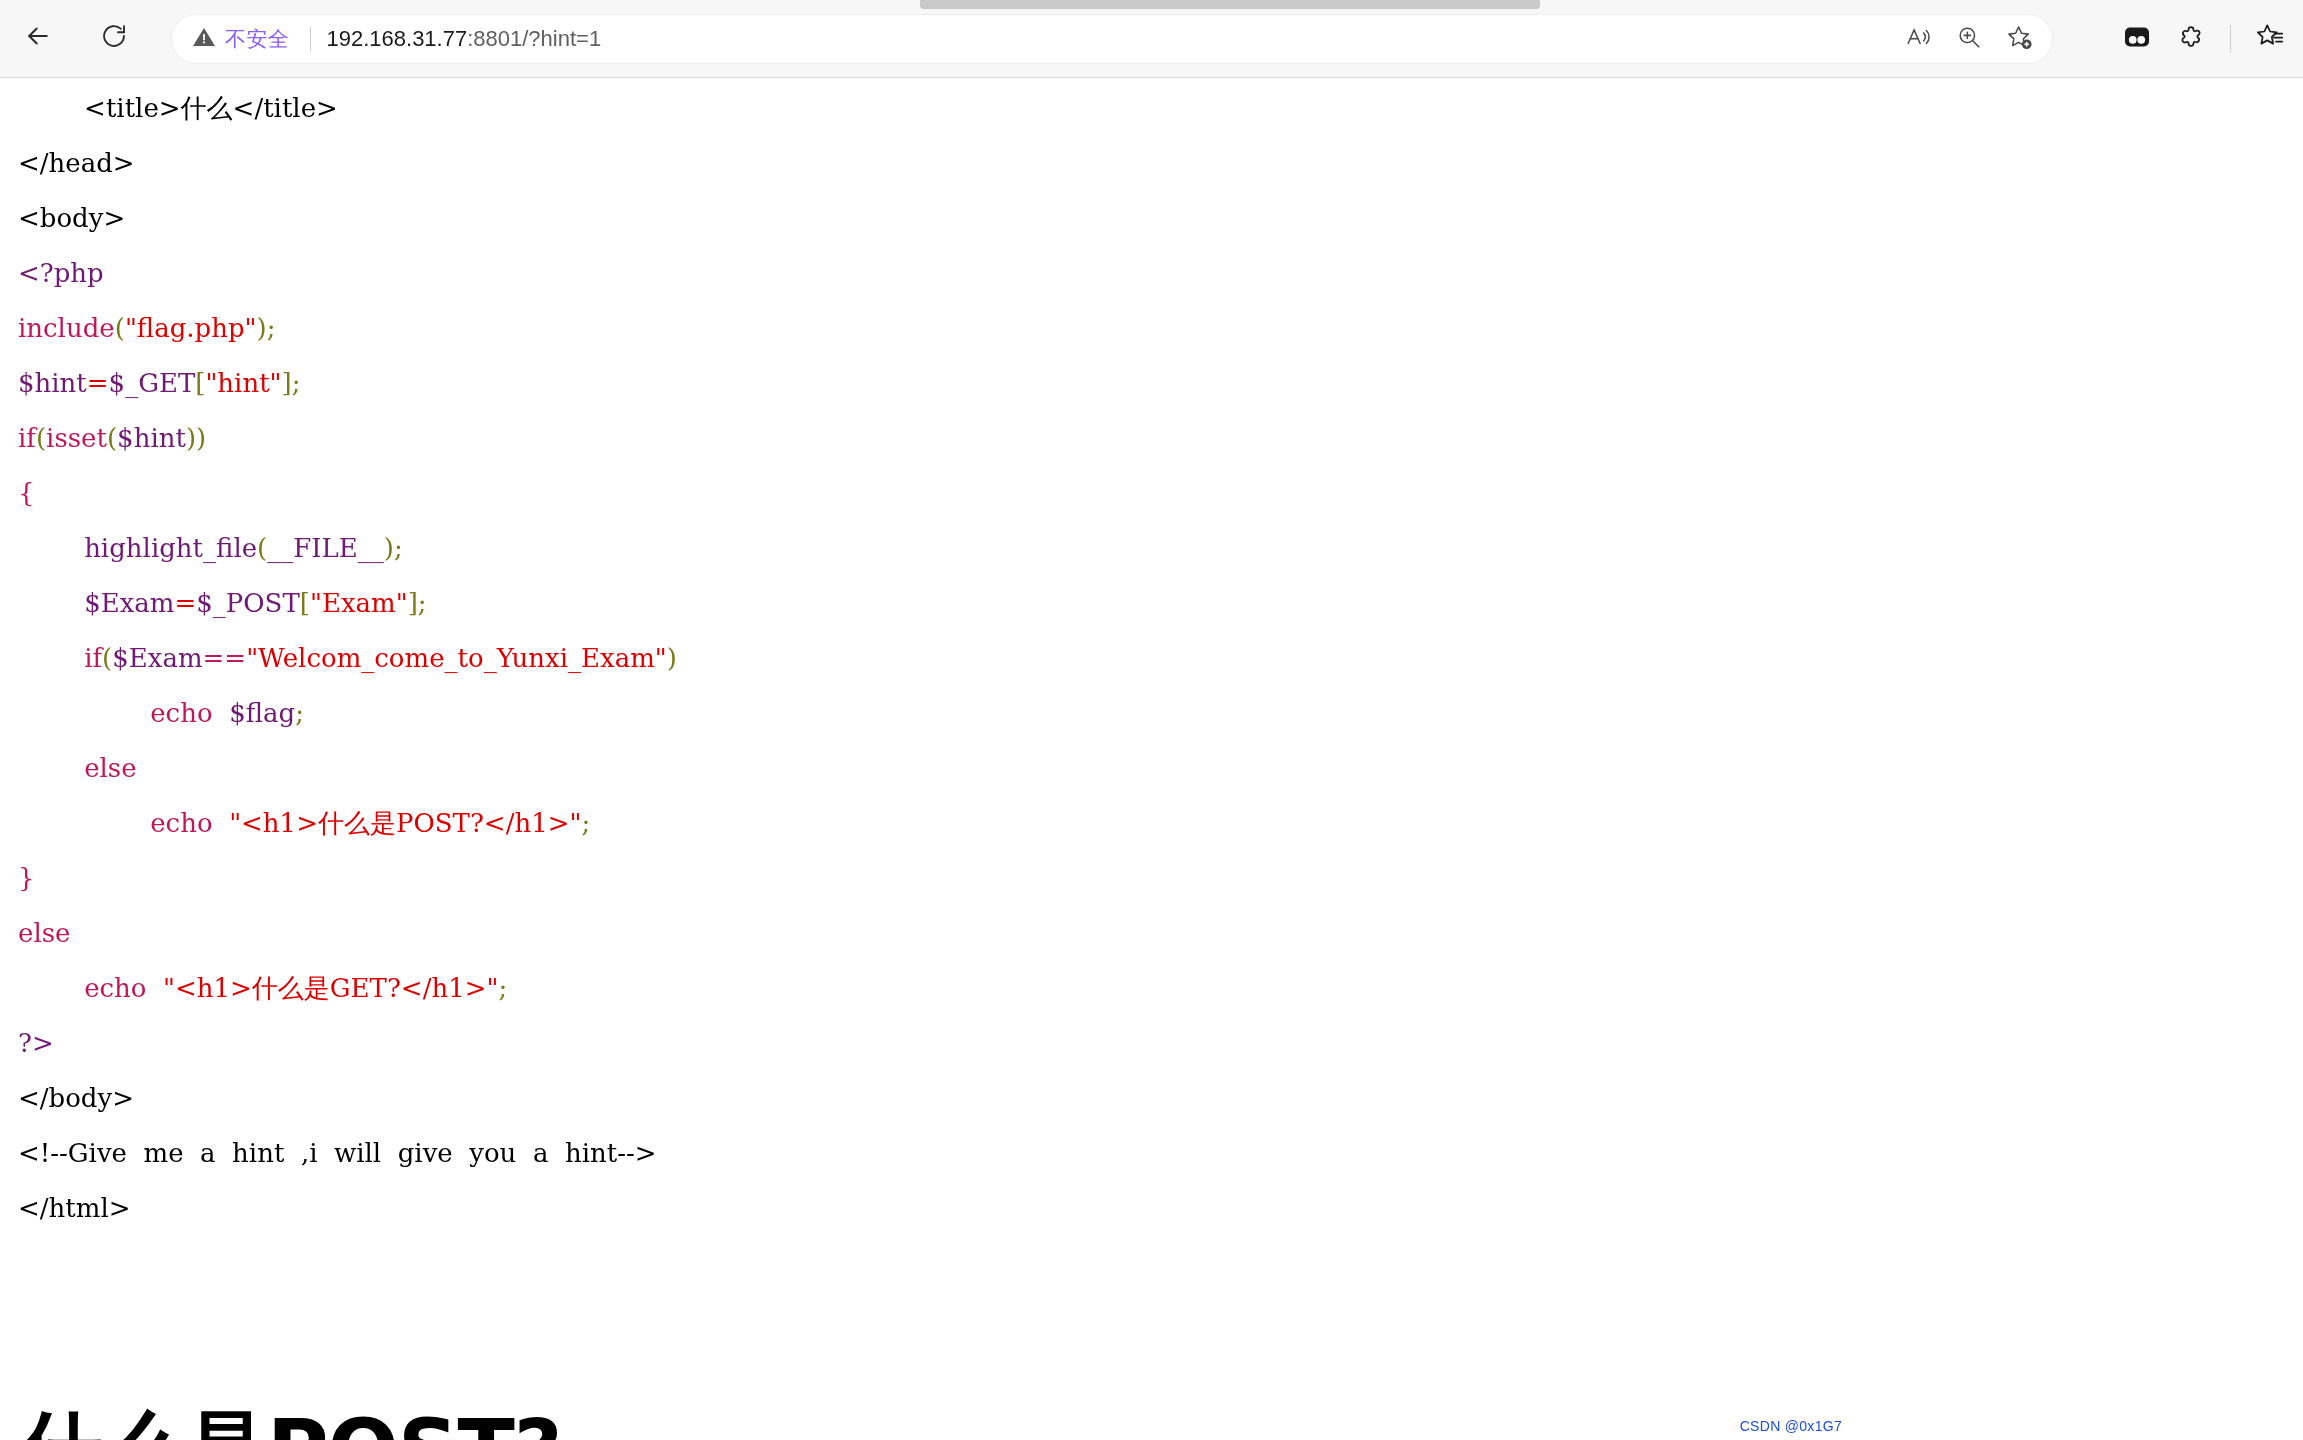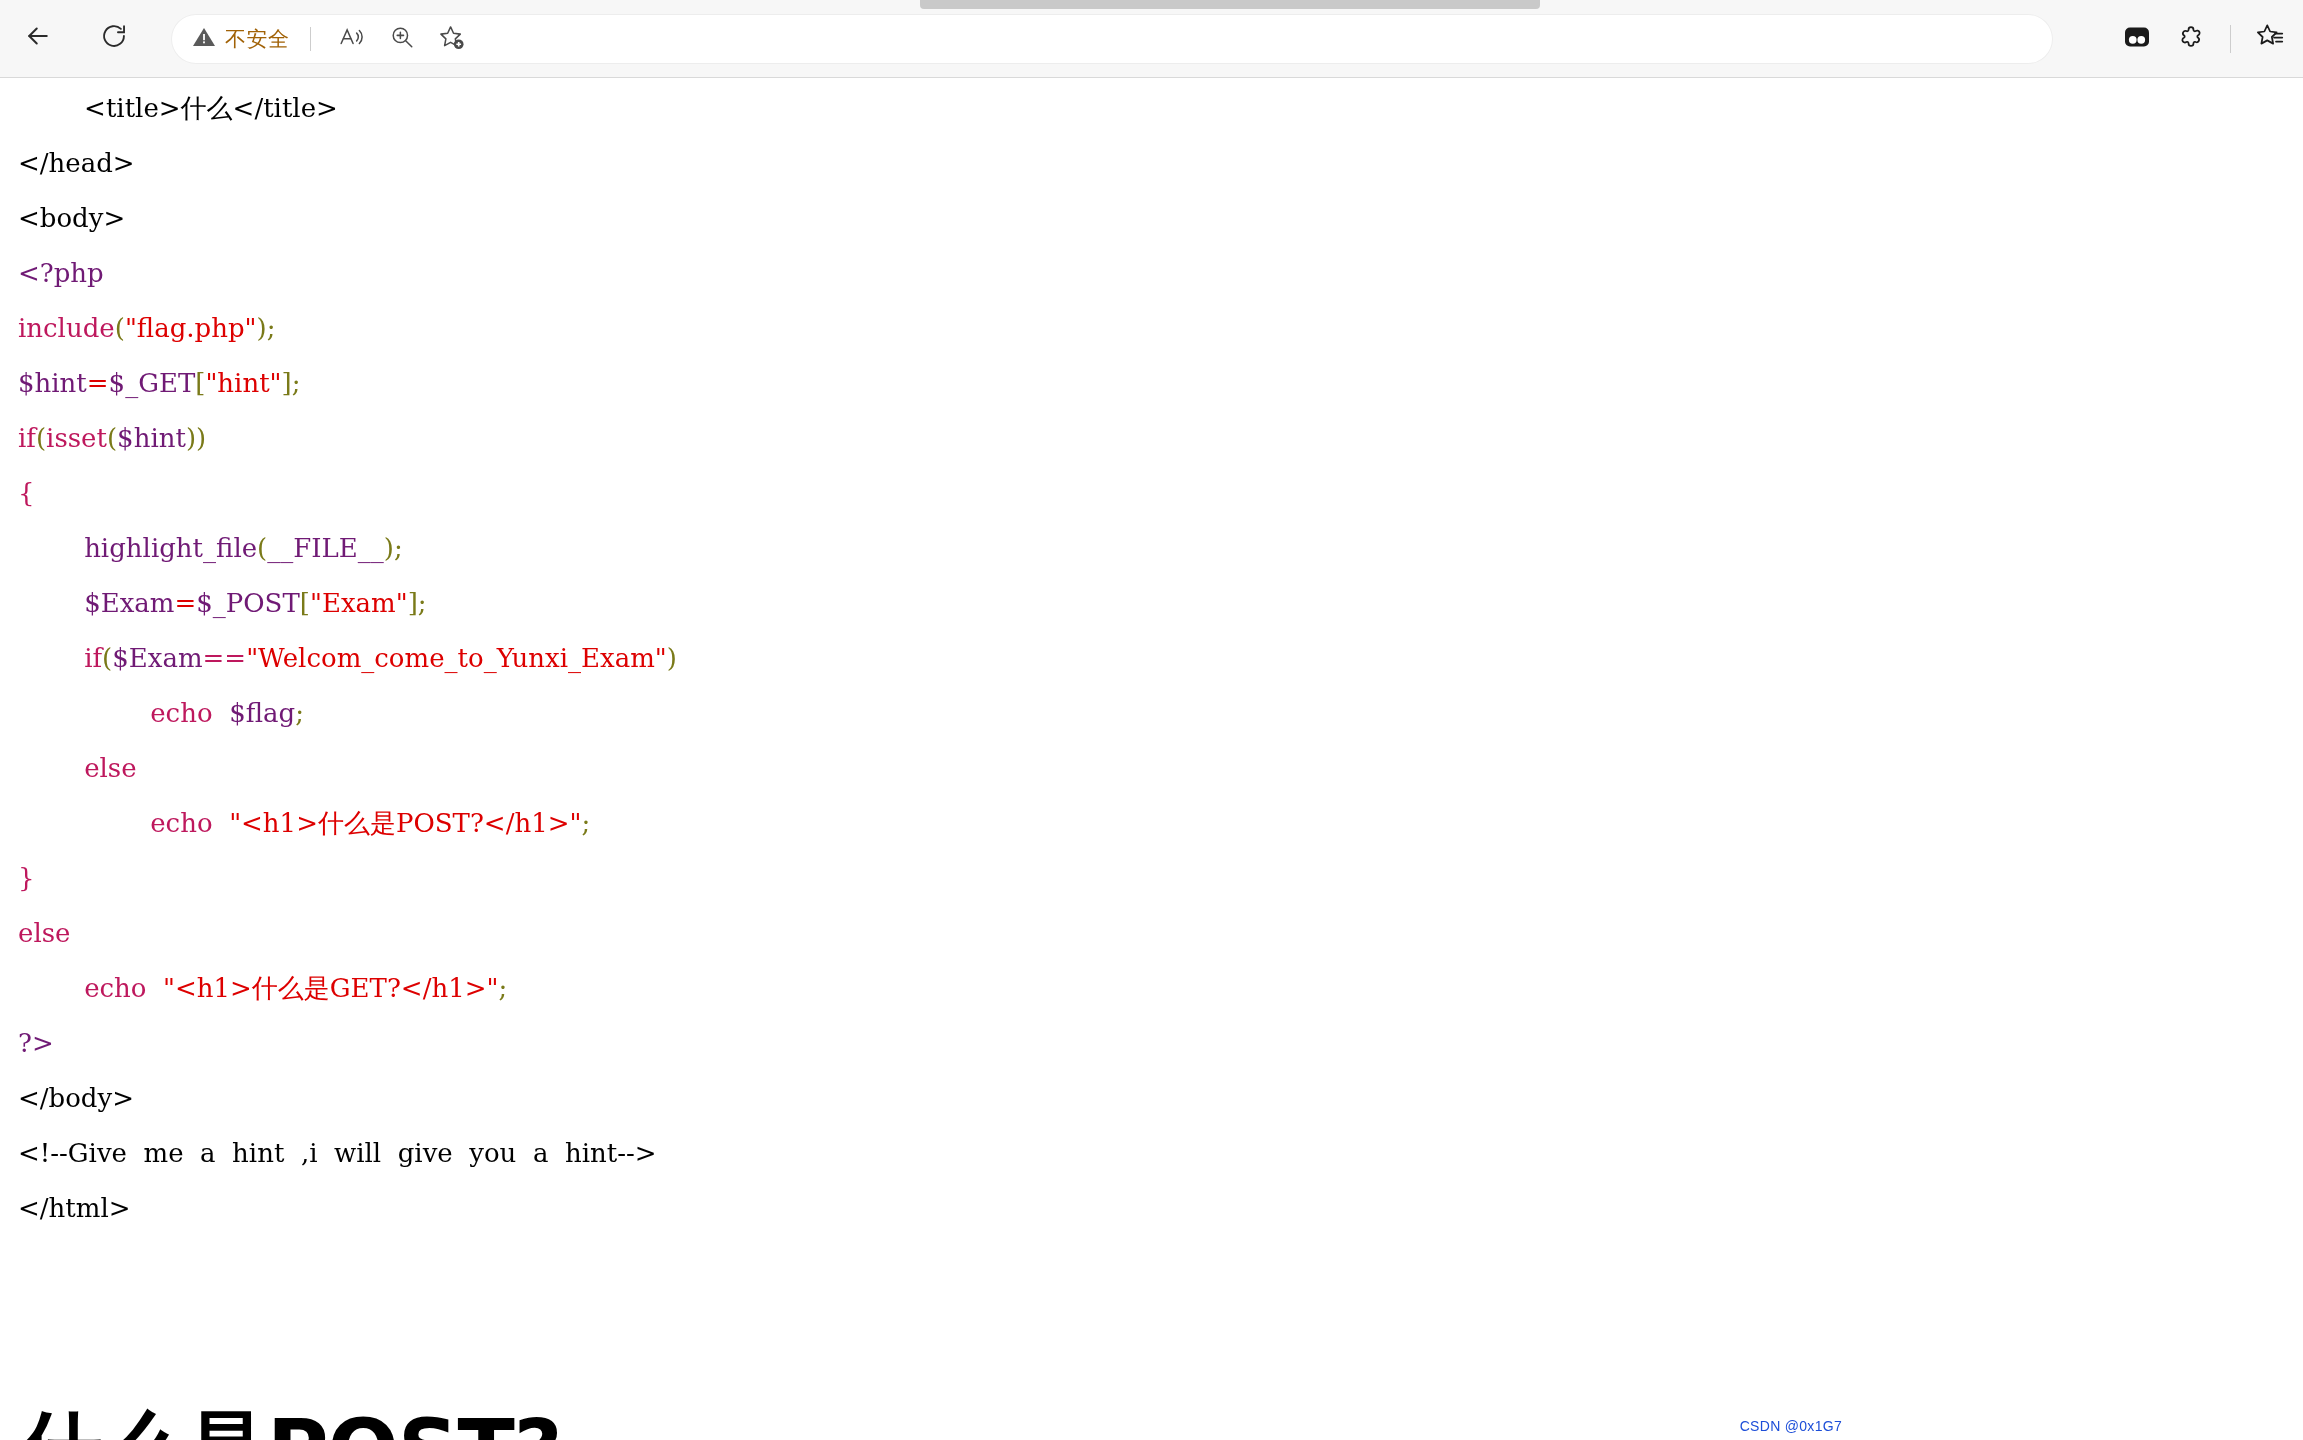--- a/index.html
+++ b/index.html
@@ -51,21 +51,21 @@
   }
   #security-indicator {
     display: flex; align-items: center;
     gap: 9px;
     cursor: pointer;
     padding: 2px 6px 2px 2px;
     border-radius: 4px;
   }
   #security-label {
     font-size: 21px;
-    color: #a16207;
+    color: #8b5cf6;
     letter-spacing: 0.5px;
   }
   #url-divider {
     width: 1px; height: 24px;
     background: #cdcdcd;
     margin: 0 16px 0 14px;
   }
   #url-text {
     font-size: 22px;
     color: #5f5f5f;
@@ -171,20 +171,21 @@
       <span>
         <svg width="24" height="24" viewBox="0 0 24 24">
           <path d="M12 3L23 21H1L12 3Z" fill="#5a5a5a"></path>
           <rect x="11.1" y="9" width="1.8" height="6.2" fill="#ffffff"></rect>
           <rect x="11.1" y="16.4" width="1.8" height="1.9" fill="#ffffff"></rect>
         </svg>
       </span>
       <span id="security-label">不安全</span>
     </div>
     <div id="url-divider"></div>
+    <div id="url-text"><span class="host">192.168.31.77</span><span>:8801/?hint=1</span></div>
 
     <div class="tool-btn">
       <span>
         <svg width="26" height="26" viewBox="0 0 24 24" fill="none" stroke="#4a4a4a" stroke-width="1.4" stroke-linecap="round">
           <path d="M2 18L7.5 5.5L13 18"></path>
             <path d="M4.2 13.6h6.6"></path>
           <path d="M16.3 8.4a5 5 0 0 1 0 7.2"></path>
           <path d="M18.8 6a8.4 8.4 0 0 1 0 12"></path>
         </svg>
       </span>

